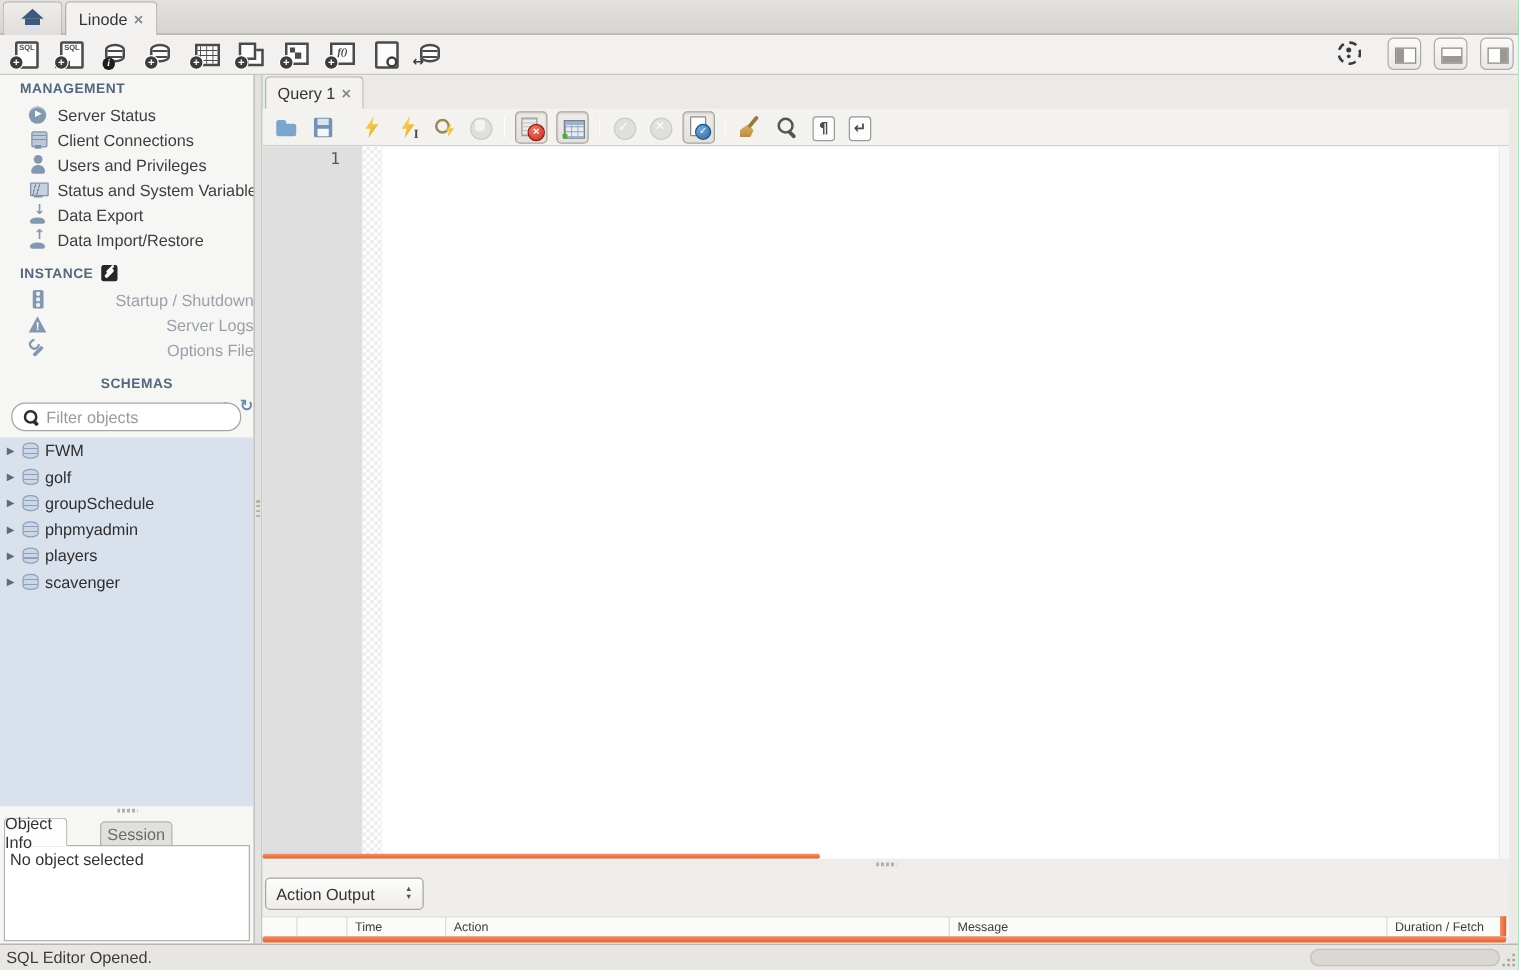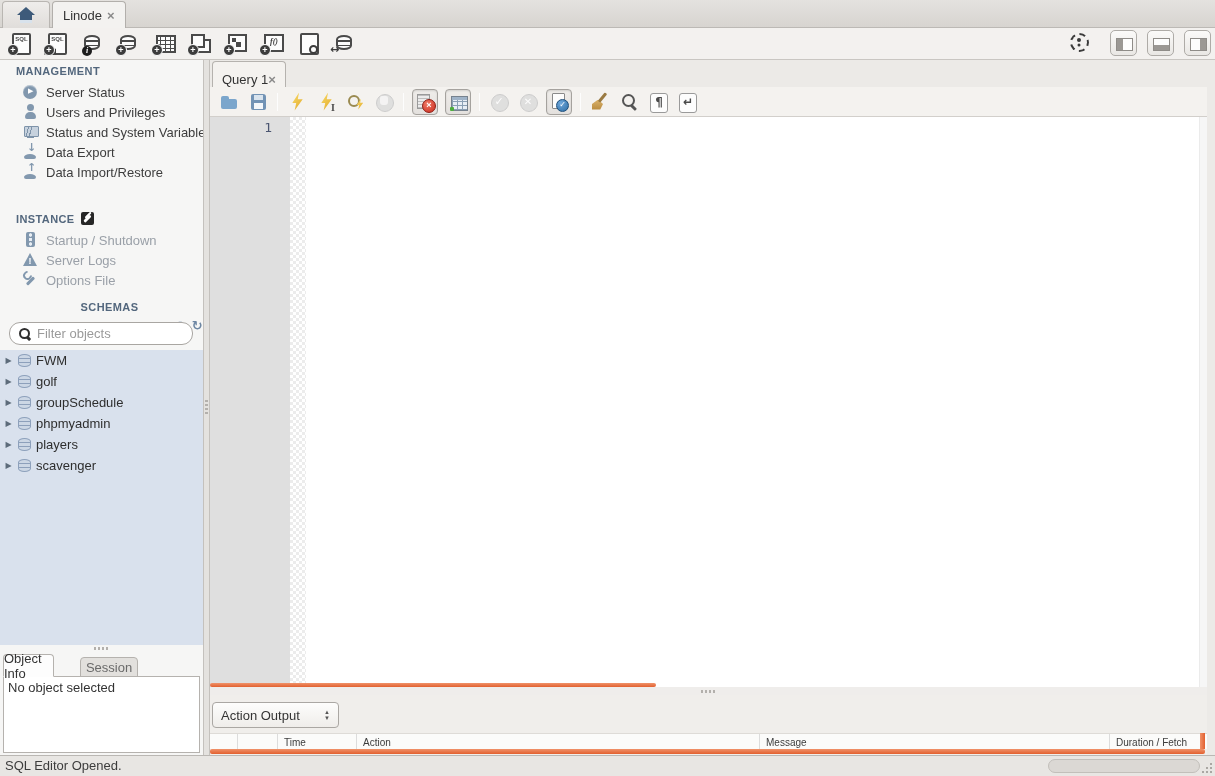--- a/index.html
+++ b/index.html
@@ -75,21 +75,21 @@
   #sidebar { position:absolute; left:0; top:60px; width:203px; height:695px; background:#f6f6f5; }
   .sec-h { position:absolute; left:16px; font:bold 11px "Liberation Sans",sans-serif; letter-spacing:.4px;
            color:#53677d; display:flex; align-items:center; gap:6px; }
   #mgmt-h { top:5px; }
   #inst-h { top:152px; }
   #schemas-h { top:241px; width:187px;flex-direction:column; }
   .side-list { position:absolute; left:0; width:203px; }
   #mgmt-list { top:22px; }
   #inst-list { top:170px; }
   .side-item { height:20px; display:flex; align-items:center; gap:7px; padding-left:22px; color:#3d3d3d; white-space:nowrap; overflow:hidden; }
-  #inst-list .side-item { color:#9aa0a8; }
+  #inst-list .side-item { color:#9aa0a8;justify-content:space-between; }
   .si { position:relative; width:17px; height:16px; flex:none; }
   .icn-server-status::before { content:""; position:absolute; left:1px; top:1px; width:14px; height:14px;
       background:#8298ae; border-radius:50%; box-shadow:inset 0 1px 1px rgba(255,255,255,.5); }
   .icn-server-status::after { content:"▶"; position:absolute; left:6px; top:3px; font-size:7px; color:#fff; }
   .icn-client-connections::before { content:""; position:absolute; left:3px; top:1px; width:11px; height:11px;
       background:#bdc9d8; border:1px solid #7e93a9; border-radius:2px;
       background-image:linear-gradient(to bottom,transparent 2px,#7e93a9 2px 3px,transparent 3px 5px,#7e93a9 5px 6px,transparent 6px); }
   .icn-client-connections::after { content:""; position:absolute; left:6px; top:12px; width:5px; height:3px; background:#7e93a9; }
   .icn-users::before { content:""; position:absolute; left:5px; top:0; width:7px; height:7px; background:#8298ae; border-radius:50%; }
   .icn-users::after { content:""; position:absolute; left:3px; top:8px; width:11px; height:7px; background:#8298ae;
@@ -148,21 +148,21 @@
   
   #vsplit { position:absolute; left:203px; top:60px; width:7px; height:695px; background:#e4e2df;
       border-left:1px solid #c4c1bd; border-right:1px solid #c4c1bd; }
   #vsplit .vgrip { position:absolute; left:1px; top:340px; width:3px; height:16px;
       background:repeating-linear-gradient(#b3b0ac 0 2px,transparent 2px 4px); }
 
   
   #main { position:absolute; left:210px; top:60px; width:1005px; height:695px; background:#eceae7; }
   #qtabbar { position:absolute; left:0; top:0; width:100%; height:27px; }
   #qtab { position:absolute; left:2px; top:1px; height:26px; padding:0 9px; background:#f4f2ef;
-      border:1px solid #b5b2ae; border-bottom:none; border-radius:4px 4px 0 0; display:flex; align-items:flex-end; }
+      border:1px solid #b5b2ae; border-bottom:none; border-radius:4px 4px 0 0; display:flex; align-items:center; gap:5px; }
   #etoolbar { position:absolute; left:0; top:27px; width:997px; height:30px; background:#f4f2ef;
       border-bottom:1px solid #d2cfcb; display:flex; align-items:center; gap:7px; padding-left:8px; }
   .ebtn { position:relative; width:22px; height:22px; flex:none; }
   .ebtn.boxed { width:26px; height:26px; border:1px solid #a5a29e; border-radius:4px;
       background:linear-gradient(#efedea,#e4e1de); box-shadow:inset 0 1px 2px rgba(0,0,0,.12); }
   .ebtn.disabled { opacity:.85; }
   .ebtn.sep { width:1px; height:18px; background:#d2cfcb; border-right:1px solid #fdfdfd; margin:0 1px; }
   .icn-open-file::before { content:""; position:absolute; left:3px; top:8px; width:16px; height:10px; background:#7ba6cc; border-radius:1px 2px 2px 2px; }
   .icn-open-file::after { content:""; position:absolute; left:3px; top:5px; width:8px; height:4px; background:#7ba6cc; border-radius:2px 2px 0 0; }
   .icn-save::before { content:""; position:absolute; left:4px; top:3px; width:15px; height:16px; background:#7293b5; border-radius:2px 3px 2px 2px;
@@ -312,20 +312,24 @@
   <div id="sidebar">
     <div class="sec-h" id="mgmt-h">
       <span>MANAGEMENT</span>
     </div>
     <div class="side-list" id="mgmt-list">
       <div class="side-item">
           <span class="si icn-server-status"></span>
           <span>Server Status</span>
         </div>
         <div class="side-item">
+          <span class="si icn-client-connections"></span>
+          <span>Client Connections</span>
+        </div>
+        <div class="side-item">
           <span class="si icn-users"></span>
           <span>Users and Privileges</span>
         </div>
         <div class="side-item">
           <span class="si icn-status-variables"></span>
           <span>Status and System Variables</span>
         </div>
         <div class="side-item">
           <span class="si icn-data-export"></span>
           <span>Data Export</span>

